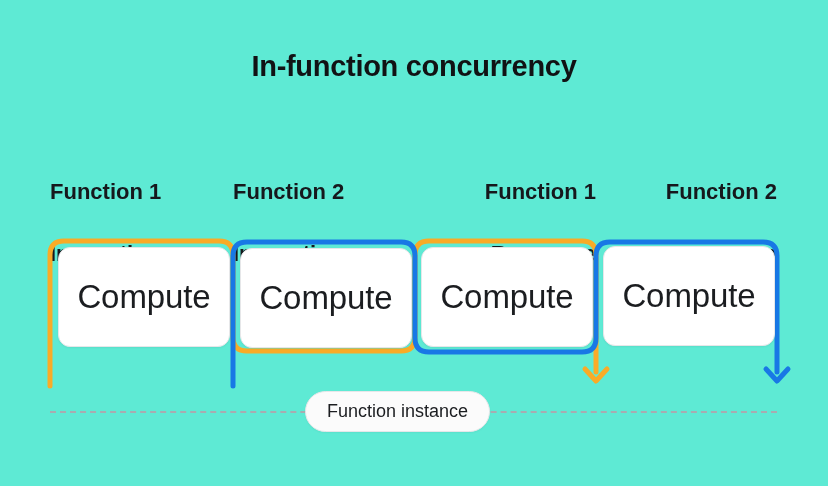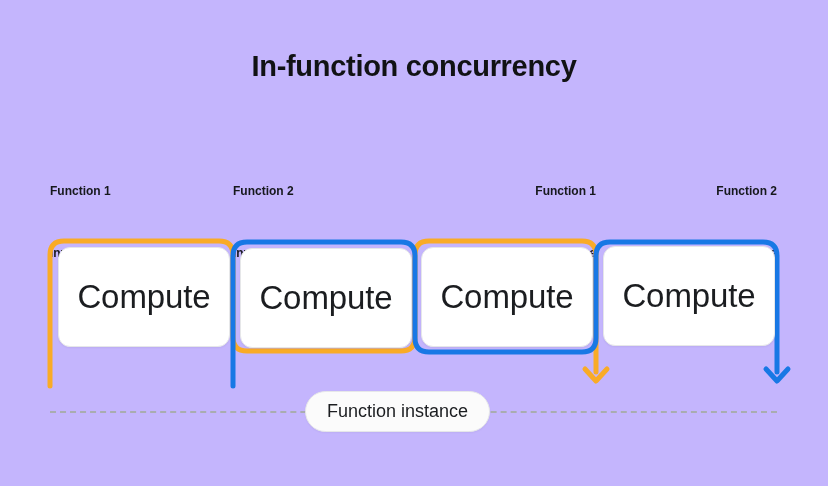--- a/index.html
+++ b/index.html
@@ -10,40 +10,40 @@
     width: 828px;
     height: 486px;
     background: #f7f7f7;
     font-family: "Liberation Sans", sans-serif;
     overflow: hidden;
   }
   #stage {
     position: relative;
     width: 828px;
     height: 486px;
-    background: #c4b5fd;
+    background: #5eead4;
   }
 
   
   #title {
     position: absolute;
     left: 0;
     top: 50px;
     width: 828px;
     text-align: center;
     font-size: 29px;
     font-weight: 700;
     letter-spacing: -0.3px;
     color: #111214;
   }
 
   
   .col-label {
     position: absolute;
-    font-size: 12px;
+    font-size: 22px;
     font-weight: 700;
     color: #16181c;
     line-height: 31px;
     white-space: pre-line;
   }
   .col-label.left  { text-align: left;  }
   .col-label.right { text-align: right; }
 
   #label-0 { left: 50px;  top: 145px; }
   #label-1 { left: 233px; top: 145px; }

